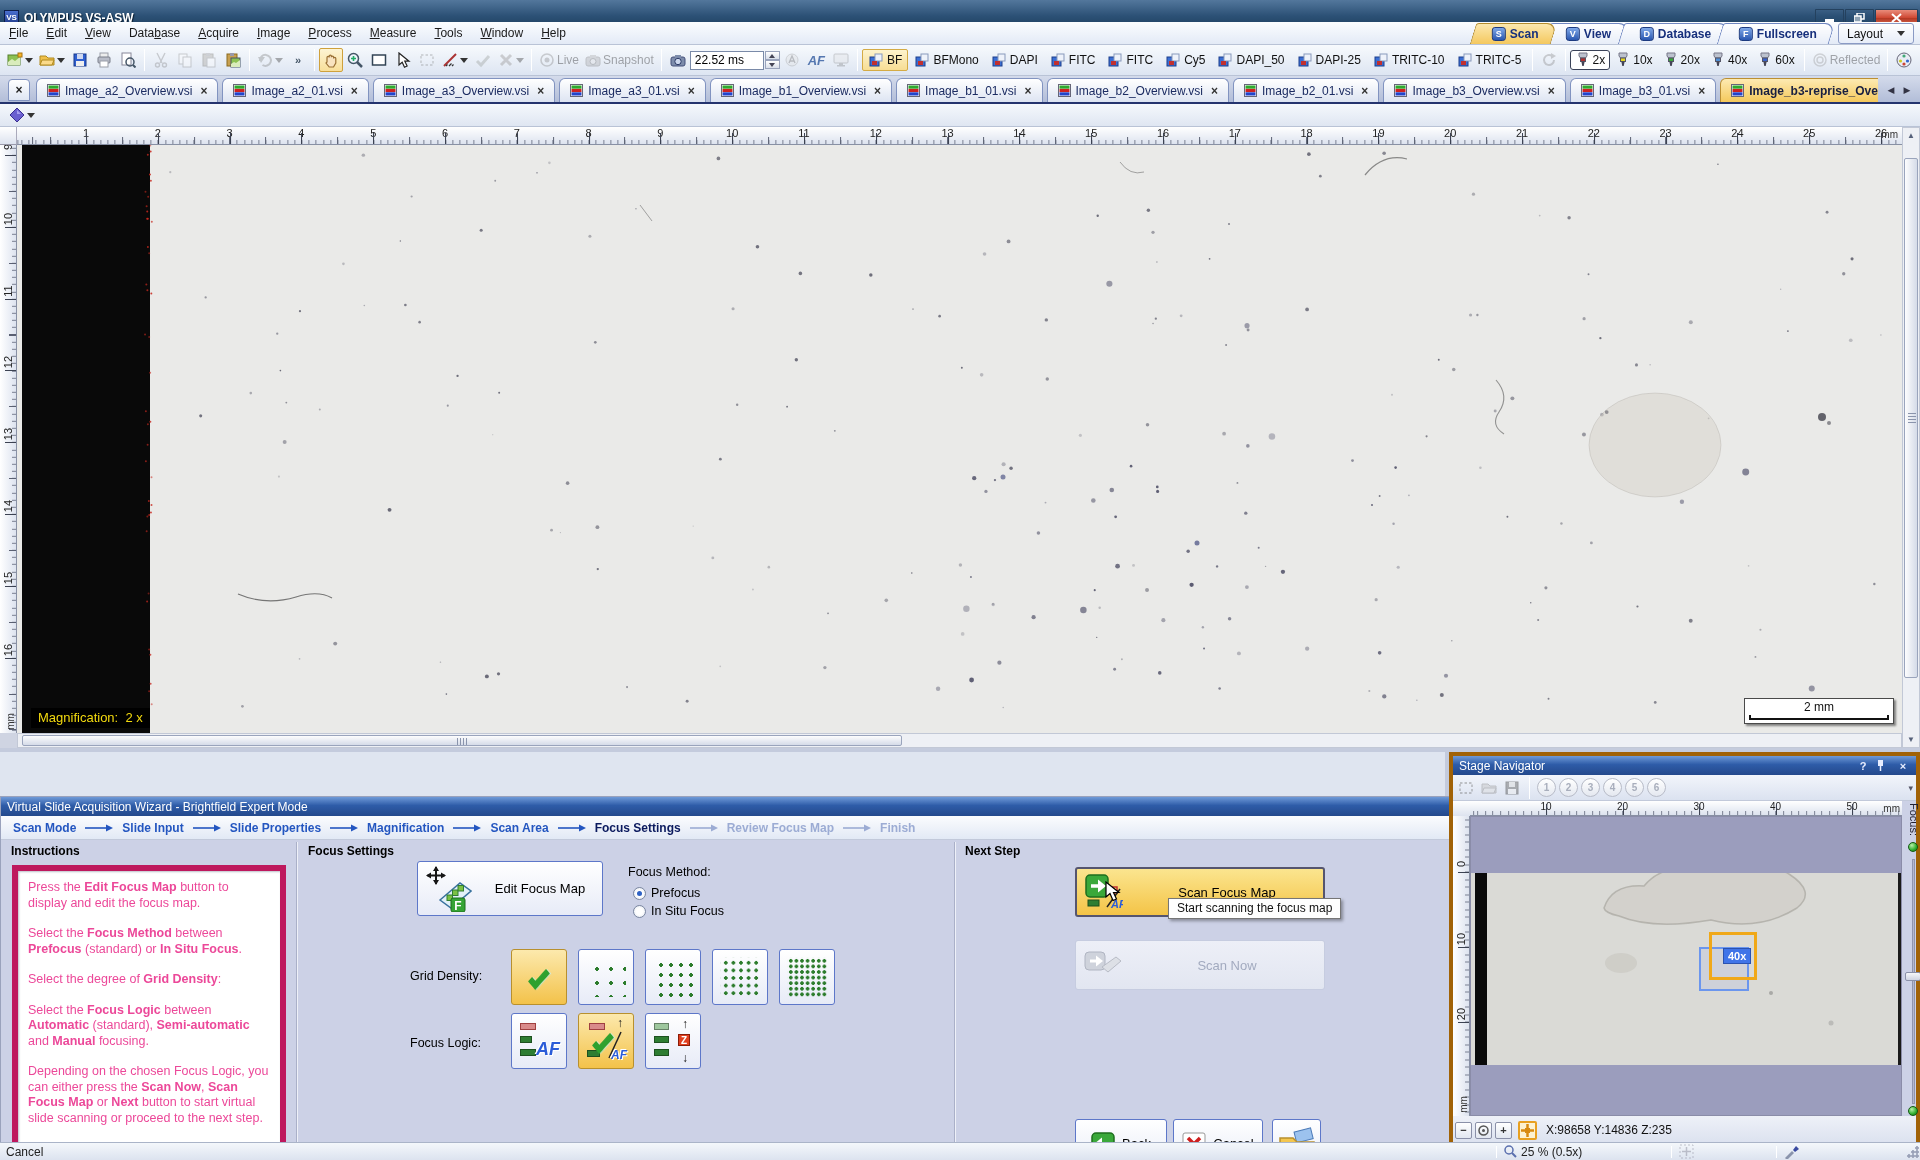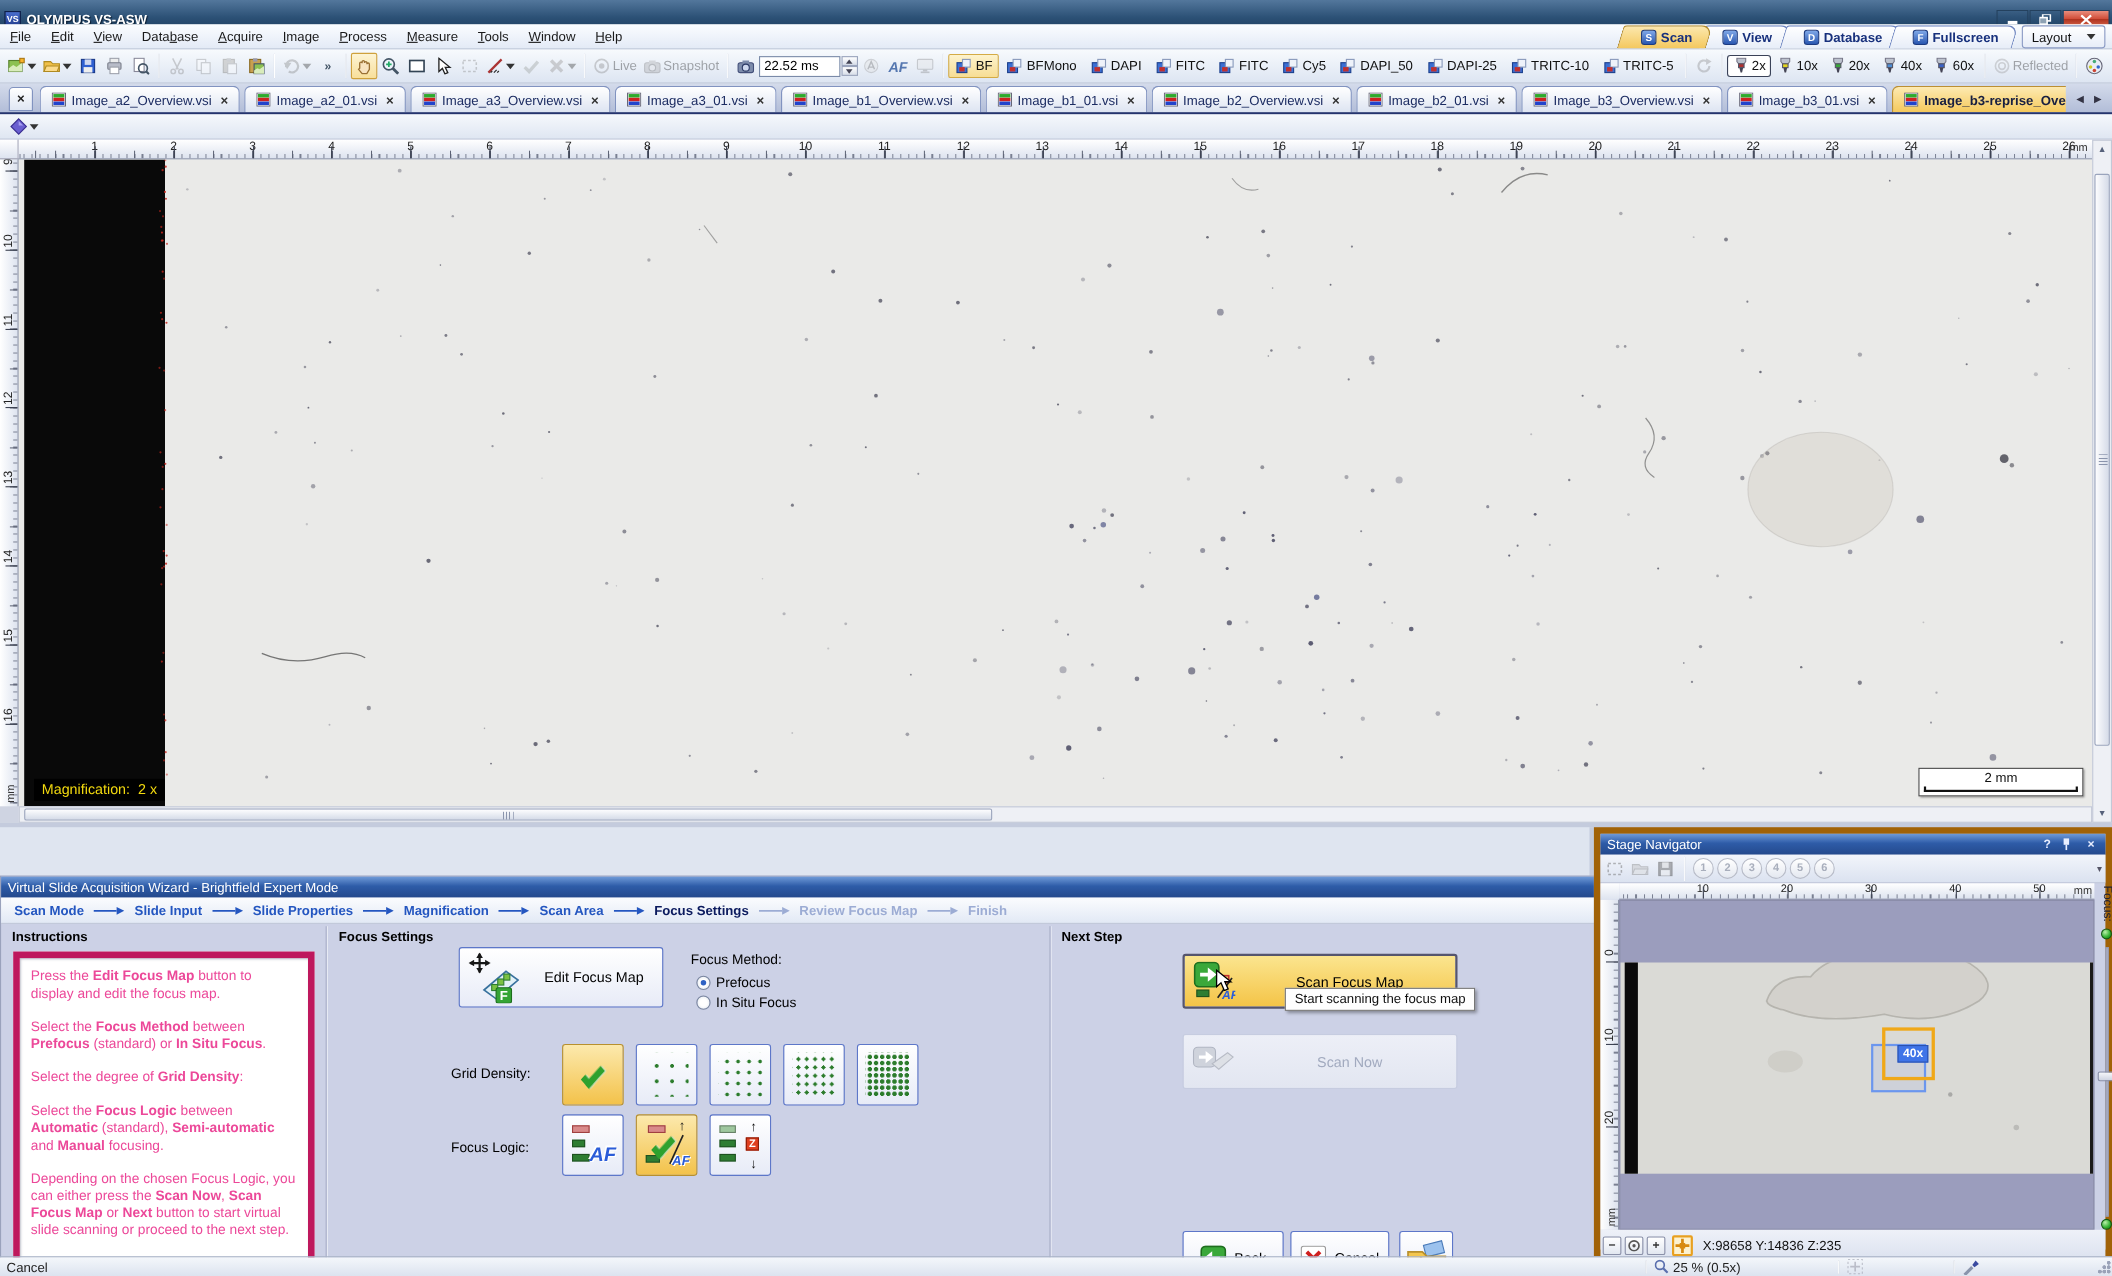--- a/index.html
+++ b/index.html
@@ -133,21 +133,21 @@
 .fl-z{position:absolute;background:#e04020;color:#fff;font-size:10px;font-weight:bold;width:12px;height:12px;display:flex;align-items:center;justify-content:center;border:1px solid #8a1c08}
 .fl-arrow{position:absolute;font-size:12px;font-weight:bold;color:#111;line-height:10px}
 .radio{position:absolute;display:flex;align-items:center;gap:5px;font-size:12.5px;color:#000}
 .radio .rb{width:13px;height:13px;border-radius:50%;border:1px solid #7a86a0;background:radial-gradient(#fff 40%,#dfe5ee)}
 .radio.sel .rb{position:relative}
 .radio.sel .rb::after{content:"";position:absolute;left:3px;top:3px;width:5px;height:5px;border-radius:50%;background:#2f62c4}
 #tooltip{position:absolute;background:#fefefe;border:1px solid #767676;box-shadow:2px 2px 3px rgba(0,0,0,.35);font-size:12px;padding:2px 8px 3px;color:#111;white-space:nowrap;z-index:5}
 #cursor{position:absolute;z-index:6}
 
 
-#stagenav{position:absolute;left:1449px;top:752px;width:471px;height:390px;background:#ccd1e6;border:6px solid #a16207}
+#stagenav{position:absolute;left:1449px;top:752px;width:471px;height:390px;background:#ccd1e6;border:4px solid #a16207}
 #nav-toolbar{position:absolute;left:0;top:19px;right:0;height:26px;background:linear-gradient(#f2f5fb,#dbe2f0);border-bottom:1px solid #c2c9da;display:flex;align-items:center;padding:0 3px;gap:3px}
 .nav-tbtn{width:20px;height:20px;display:flex;align-items:center;justify-content:center;opacity:.45;filter:grayscale(1)}
 .nav-step{width:19px;height:19px;border-radius:50%;border:1px solid #b8bcc8;color:#a8aebc;background:linear-gradient(#fff,#e4e8f0);font-size:10px;font-weight:bold;display:flex;align-items:center;justify-content:center}
 #nav-corner{position:absolute;left:0;top:45px;width:17px;height:15px;background:linear-gradient(#fff,#dde3ef)}
 #nav-hruler{position:absolute;left:17px;top:45px;width:432px;height:15px;background:linear-gradient(#ffffff,#dde3ef);border-bottom:1px solid #8890a4;overflow:hidden}
 #nav-vruler{position:absolute;left:0;top:60px;width:17px;height:300px;background:linear-gradient(90deg,#ffffff,#dde3ef);border-right:1px solid #8890a4;overflow:hidden}
 #nav-hruler .h-num{font-size:10px}
 #nav-hruler .minor-nh{position:absolute;left:0;right:0;bottom:0;height:4px;background:repeating-linear-gradient(to right,#7a8092 0 1px,transparent 1px 7.65px);background-position-x:7.15px}
 #nav-vruler .minor-nv{position:absolute;top:0;bottom:0;right:0;width:4px;background:repeating-linear-gradient(to bottom,#7a8092 0 1px,transparent 1px 7.5px);background-position-y:3.5px}
 #nav-image{position:absolute;left:17px;top:60px;width:432px;height:300px;background:#9b9dbd;overflow:hidden;border:1px solid #8a8ca8}

